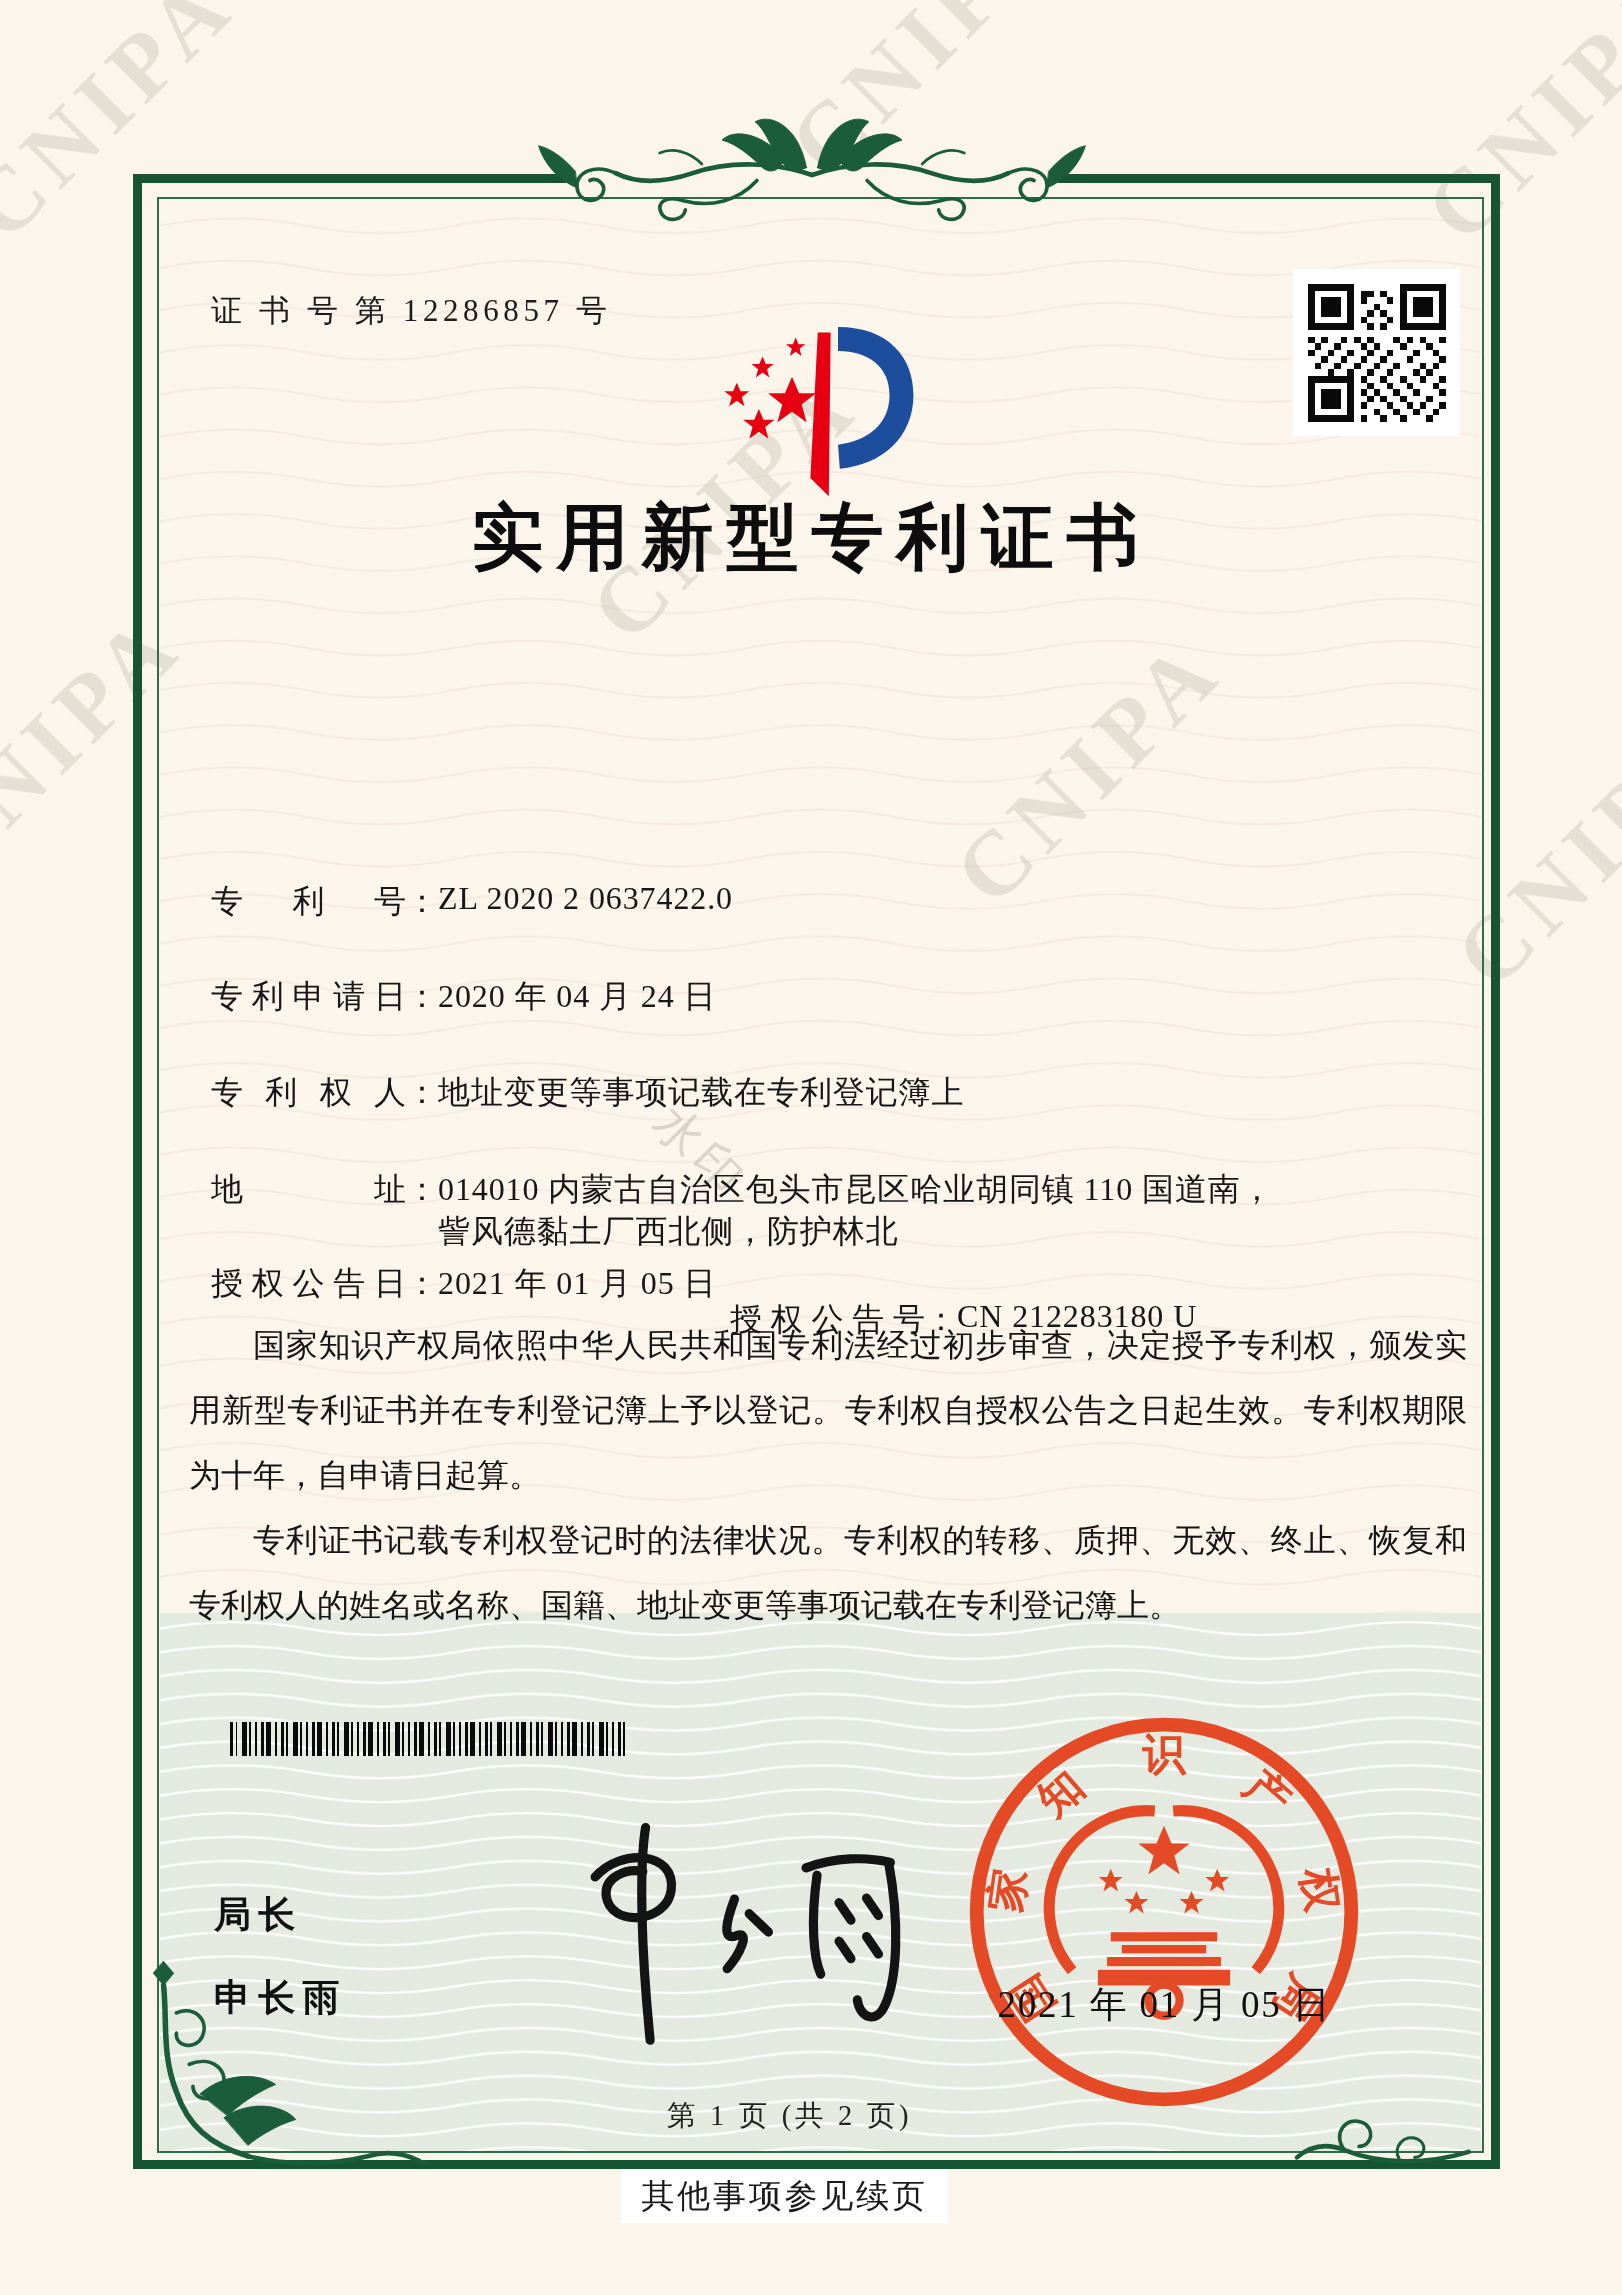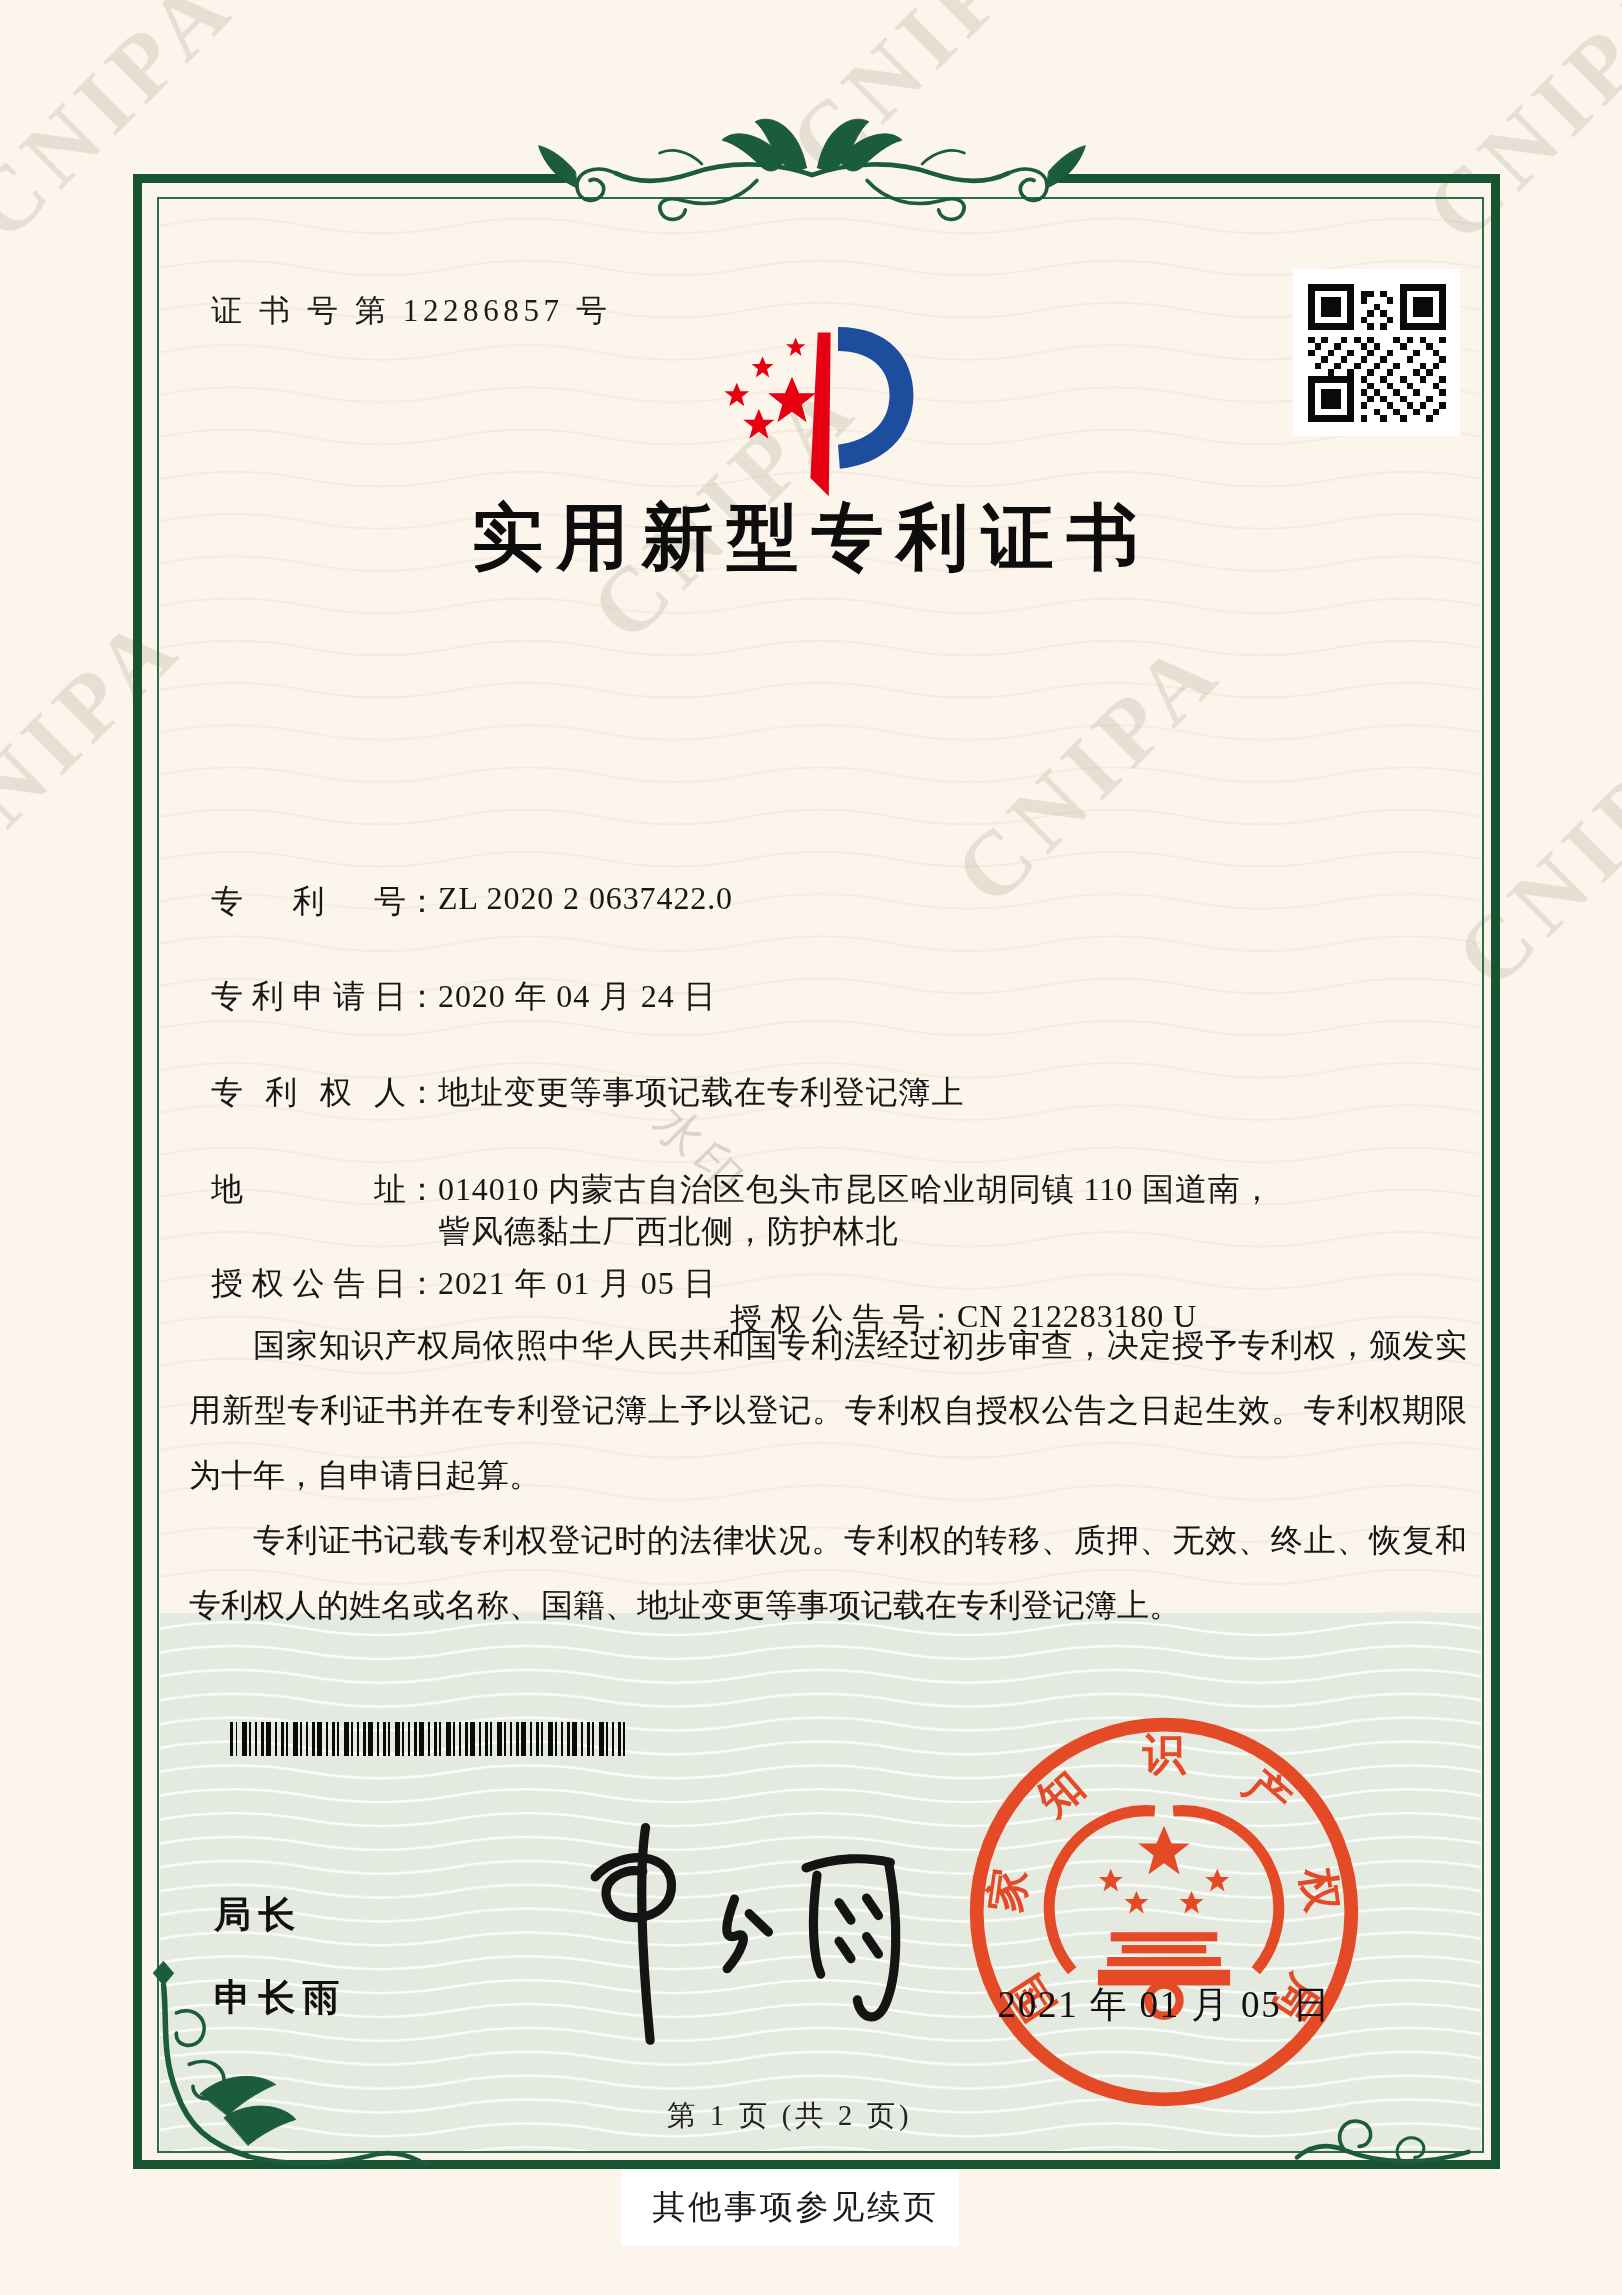--- a/index.html
+++ b/index.html
@@ -48,22 +48,22 @@
   .sig-title{position:absolute;left:214px;top:1890px;font-family:Liberation Sans, sans-serif;
       font-weight:600;font-size:37px;letter-spacing:7.3px;color:#111;z-index:6;}
   .sig-name{position:absolute;left:214px;top:1973px;font-family:"Liberation Sans","DejaVu Sans",sans-serif;
       font-weight:600;font-size:37px;letter-spacing:7.3px;color:#111;z-index:6;}
   .signature{position:absolute;left:503px;top:1811px;z-index:7;}
   .seal{position:absolute;left:962px;top:1710px;z-index:7;}
   .seal-date{position:absolute;left:955px;top:1980px;width:419px;text-align:center;font-size:37px;
       letter-spacing:1.8px;color:#101010;z-index:8;}
   .page-info{position:absolute;left:514px;top:2097px;width:551px;text-align:center;font-size:28.5px;
       letter-spacing:3.7px;color:#222;z-index:6;}
-  .cont-box{position:absolute;left:621px;top:2169px;width:327px;height:77px;background:#ffffff;z-index:6;
-      display:flex;align-items:center;justify-content:center;padding-left:11px;}
+  .cont-box{position:absolute;left:621px;top:2169px;width:327px;height:54px;background:#ffffff;z-index:6;
+      display:flex;align-items:center;justify-content:center;}
   .cont-text{font-size:33px;letter-spacing:2.8px;color:#1a1a1a;}
 </style>
 </head>
 <body>
 
 <div class="page">
 
   <svg class="pinkwaves" width="1321" height="1415" viewBox="0 0 1439 1541">
     <defs>
       <pattern id="pw" width="320" height="46" patternUnits="userSpaceOnUse">

